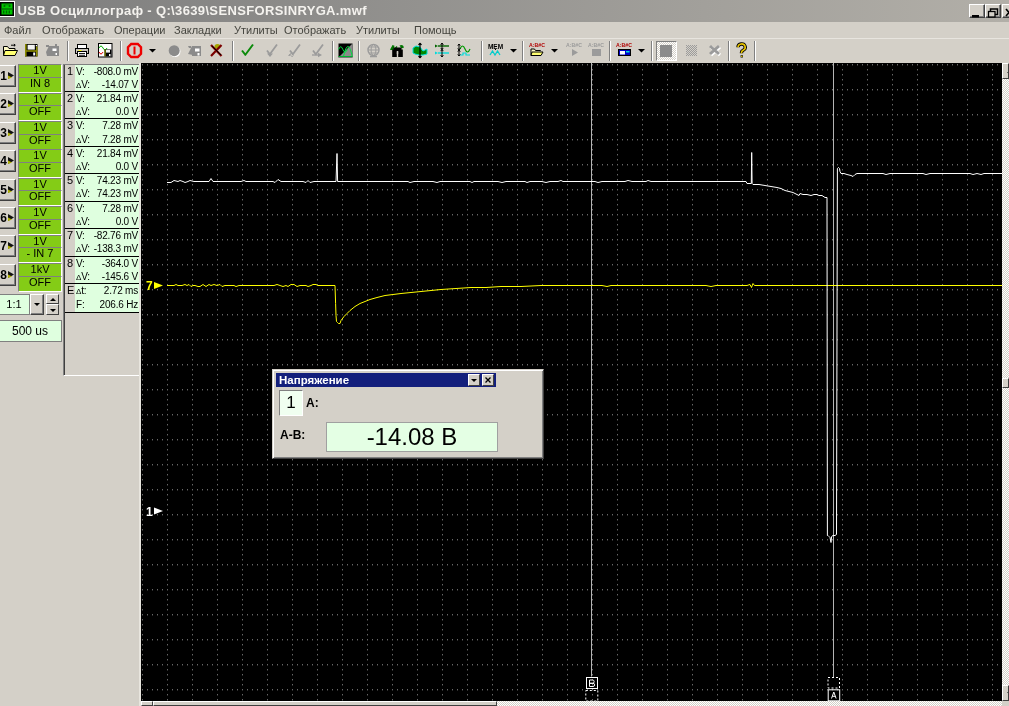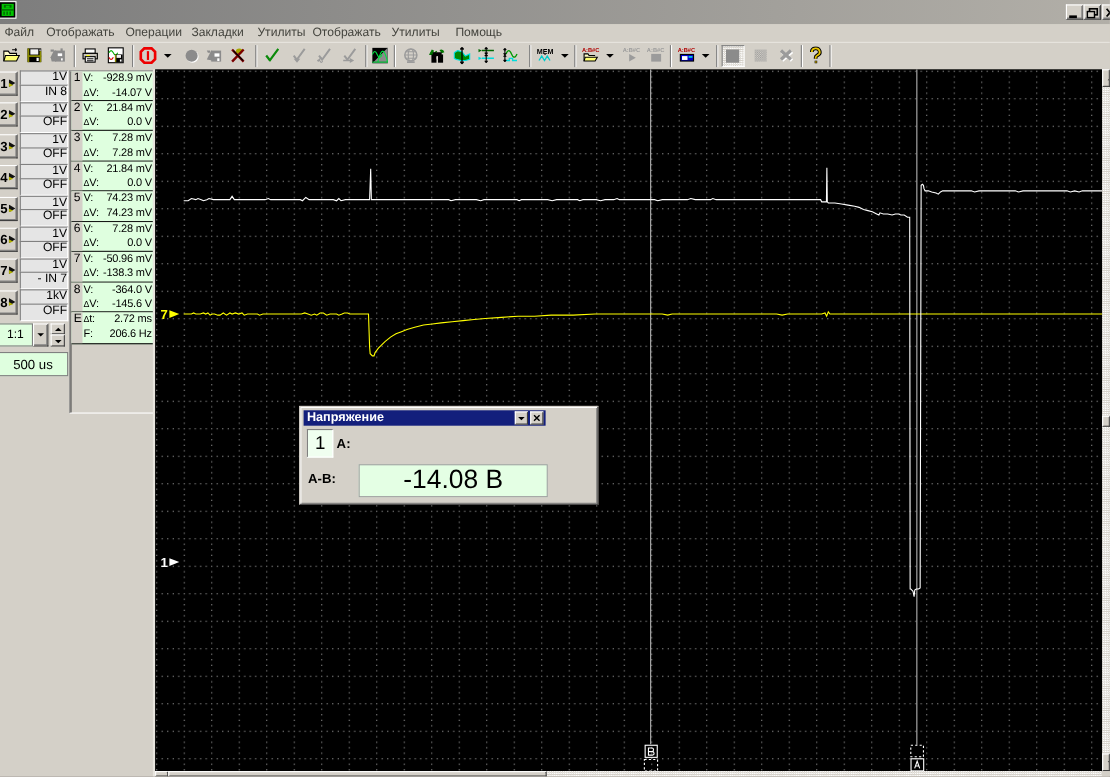--- a/index.html
+++ b/index.html
@@ -9,21 +9,21 @@
 #menubar{position:absolute;left:0;top:22px;width:1009px;height:16px;background:#d4d0c8}
 .mi{position:absolute;top:2px;font-size:11px;color:#44443e}
 #toolbar{position:absolute;left:0;top:38px;width:1009px;height:25px;background:#d4d0c8;border-top:1px solid #e8e5df}
 .ti{position:absolute;top:3px}
 .tsep{position:absolute;top:2px;width:2px;height:20px;border-left:1px solid #808080;border-right:1px solid #fff}
 .pressedbtn{position:absolute;left:656px;top:2px;width:21px;height:20px;border:1px solid;border-color:#808080 #fff #fff #808080;background-image:repeating-conic-gradient(#fff 0% 25%,#d4d0c8 0% 50%);background-size:2px 2px}
 .pressedbtn::after{content:"";position:absolute;left:3px;top:3px;width:12px;height:12px;background:#8b8b8b}
 #client{position:absolute;left:0;top:63px;width:1009px;height:643px;background:#d4d0c8}
 .chbtn{position:absolute;left:-2px;width:18px;height:21.5px;background:#d4d0c8;border:1px solid;border-color:#fff #404040 #404040 #fff;box-shadow:inset -1px -1px 0 #808080;display:flex;align-items:center;justify-content:center}
 .chnum{font-size:12px;font-weight:bold;color:#000}
-.gbox{position:absolute;left:18px;width:44px;height:16px;background:#e5e5e5;border:1px solid #808080;border-bottom-color:#fff;border-right-color:#fff;font-size:11px;color:#000;text-align:right;line-height:10px}
+.gbox{position:absolute;left:18px;width:44px;height:16px;background:#84cc16;border:1px solid #808080;border-bottom-color:#fff;border-right-color:#fff;font-size:11px;color:#000;text-align:center;line-height:10px}
 #mpanel{position:absolute;left:63px;top:0.5px;width:78px;height:312px;background:#d4d0c8;border:1px solid;border-color:#808080 #fff #fff #808080;box-shadow:inset 1px 1px 0 #404040}
 .mrow{position:relative;width:74px;height:27.45px;margin-left:1px;border-bottom:1px solid #000;background:#dfffdf;display:flex}
 .mrow:last-child{height:28.6px}
 .mrow i{font-style:normal;font-size:8px}
 .mnum{width:10px;background:#d4d0c8;font-size:11px;color:#000;padding-left:2px}
 .mvals{flex:1;padding:0 1px 0 0}
 .ml{display:flex;justify-content:space-between;font-size:10px;line-height:13.2px;color:#000;letter-spacing:-0.2px;white-space:nowrap}
 .ml span:first-child{padding-left:1px}
 #ratio{position:absolute;left:-2px;top:230.5px;width:32px;height:21px;background:#dfffdf;border:1px solid #808080;font-size:11px;text-align:center;line-height:19px}
 #dropbtn{position:absolute;left:30px;top:230.5px;width:14px;height:21px;background:#d4d0c8;border:1px solid;border-color:#fff #404040 #404040 #fff;box-shadow:inset -1px -1px 0 #808080}
@@ -55,20 +55,21 @@
         <rect x="4.5" y="3.5" width="7" height="2.5"></rect>
         <rect x="2.5" y="7.3" width="11" height="1.4"></rect>
         <rect x="4" y="9.5" width="1.4" height="3"></rect>
         <rect x="6.8" y="9.5" width="1.4" height="3"></rect>
         <rect x="9.6" y="9.5" width="1.4" height="3"></rect>
       </g>
       <g fill="#00c400">
         <rect x="6.3" y="4.2" width="3.4" height="1.8"></rect>
       </g>
     </svg>
+<span class="ttext">USB Осциллограф - Q:\3639\SENSFORSINRYGA.mwf</span>
 <div class="wbtn" style="left:969px"><svg width="14" height="12">
         <rect x="2" y="8" width="7" height="2.5" fill="#000"></rect>
       </svg></div>
 <div class="wbtn" style="left:985px"><svg width="14" height="12">
         <rect x="4.5" y="2" width="7" height="5.5" fill="none" stroke="#000" stroke-width="1.5"></rect>
         <rect x="2.5" y="4.5" width="6.5" height="5.5" fill="#d4d0c8" stroke="#000" stroke-width="1.3"></rect>
       </svg></div>
 <div class="wbtn" style="left:1002px"><svg width="14" height="12">
         <path d="M3 2l6 7M9 2l-6 7" stroke="#000" stroke-width="1.6"></path>
       </svg></div>
@@ -344,21 +345,21 @@
     </div>
 <div class="gbox" style="top:200px">1kV</div>
 <div class="gbox" style="top:213px">OFF</div>
 
 <div id="mpanel">
       <div class="mrow">
         <div class="mnum">1</div>
         <div class="mvals">
           <div class="ml">
             <span>V:</span>
-            <span>-928.9 mV</span>
+            <span>-808.0 mV</span>
           </div>
           <div class="ml">
             <span><i>Δ</i>V:</span>
             <span>-14.07 V</span>
           </div>
         </div>
       </div>
 <div class="mrow">
         <div class="mnum">2</div>
         <div class="mvals">
@@ -422,21 +423,21 @@
             <span><i>Δ</i>V:</span>
             <span>0.0 V</span>
           </div>
         </div>
       </div>
 <div class="mrow">
         <div class="mnum">7</div>
         <div class="mvals">
           <div class="ml">
             <span>V:</span>
-            <span>-50.96 mV</span>
+            <span>-82.76 mV</span>
           </div>
           <div class="ml">
             <span><i>Δ</i>V:</span>
             <span>-138.3 mV</span>
           </div>
         </div>
       </div>
 <div class="mrow">
         <div class="mnum">8</div>
         <div class="mvals">

